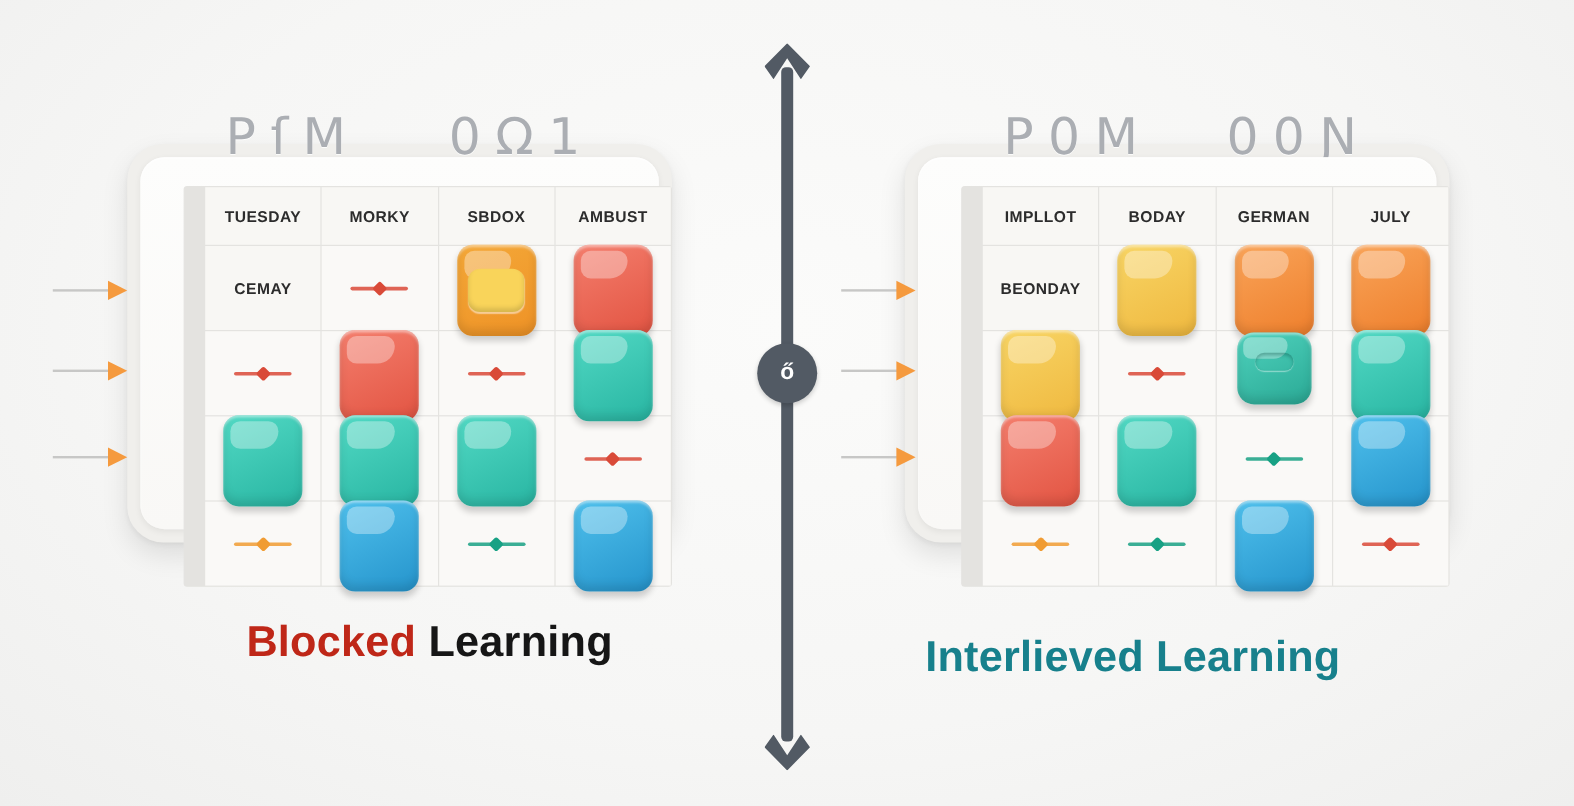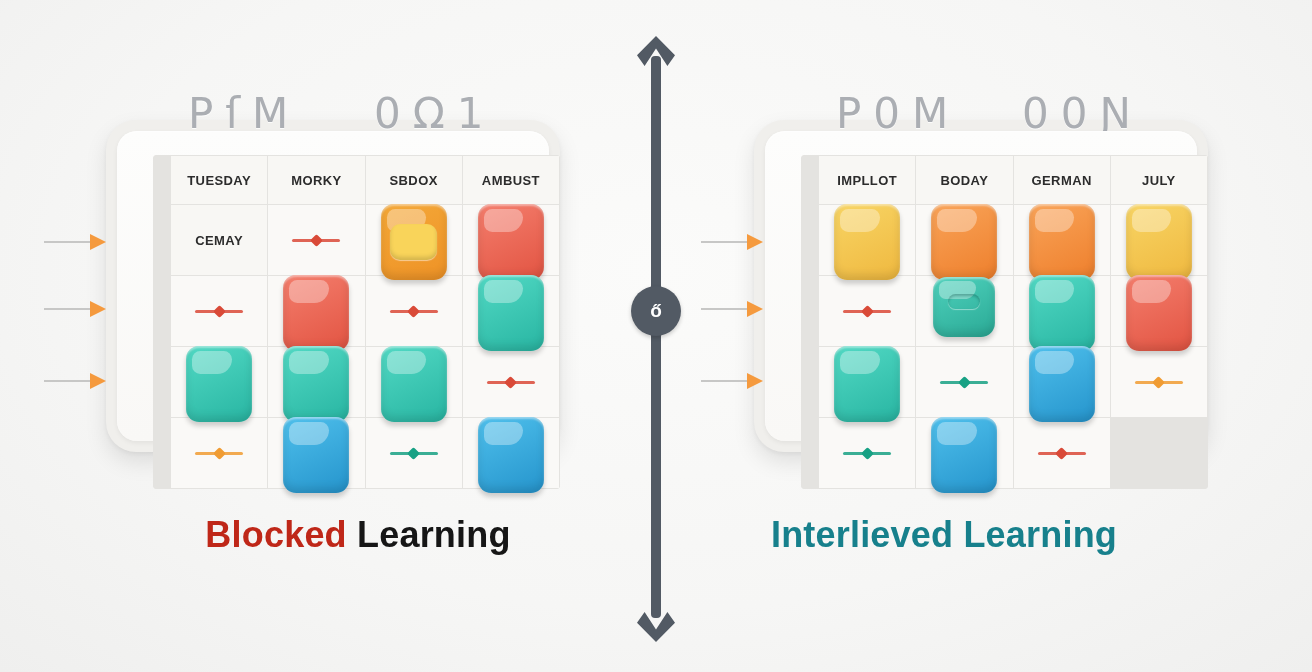--- a/index.html
+++ b/index.html
@@ -63,21 +63,21 @@
     border-left:16px solid var(--accent-orange);
     border-top:8px solid transparent;border-bottom:8px solid transparent;}
 
   
   .title{position:absolute;top:514px;width:500px;text-align:center;font-size:36px;font-weight:bold;
     letter-spacing:.2px;}
   .title.left{left:108px;}
   .title.right{left:694px;}
   .w-accent{color:var(--title-red);text-align:center;}
   .w-dark{color:var(--title-dark);}
-  .title.right{color:var(--title-teal);}
+  .title.right{color:var(--title-teal);margin-top:12px;}
 </style>
 </head>
 <body>
 
 <div class="canvas">
 
   <div class="divider-line"></div>
   <div class="chevron up"></div>
   <div class="chevron down"></div>
   <div class="divider-badge">
@@ -182,20 +182,21 @@
 
   <div class="calendar right">
     <span class="binder g1">P0M</span>
     <span class="binder g2">00Ɲ</span>
     <div class="panel">
       <div class="grid">
           <div class="cell header-cell">IMPLLOT</div>
           <div class="cell header-cell">BODAY</div>
           <div class="cell header-cell">GERMAN</div>
           <div class="cell header-cell">JULY</div>
+          <div class="cell header-cell">BEONDAY</div>
           <div class="cell">
             <div class="block" style="background: linear-gradient(155deg, rgb(248, 213, 101) 0%, rgb(239, 184, 63) 100%); box-shadow: rgba(0, 0, 0, 0.18) 0px 4px 5px, rgba(0, 0, 0, 0.12) 0px -5px 8px inset, rgba(255, 255, 255, 0.45) 0px 2px 2px inset;">
               <div class="gloss"></div>
             </div>
           </div>
           <div class="cell">
             <div class="block" style="background: linear-gradient(155deg, rgb(249, 164, 89) 0%, rgb(238, 127, 44) 100%); box-shadow: rgba(0, 0, 0, 0.18) 0px 4px 5px, rgba(0, 0, 0, 0.12) 0px -5px 8px inset, rgba(255, 255, 255, 0.45) 0px 2px 2px inset;">
               <div class="gloss"></div>
             </div>
           </div>

